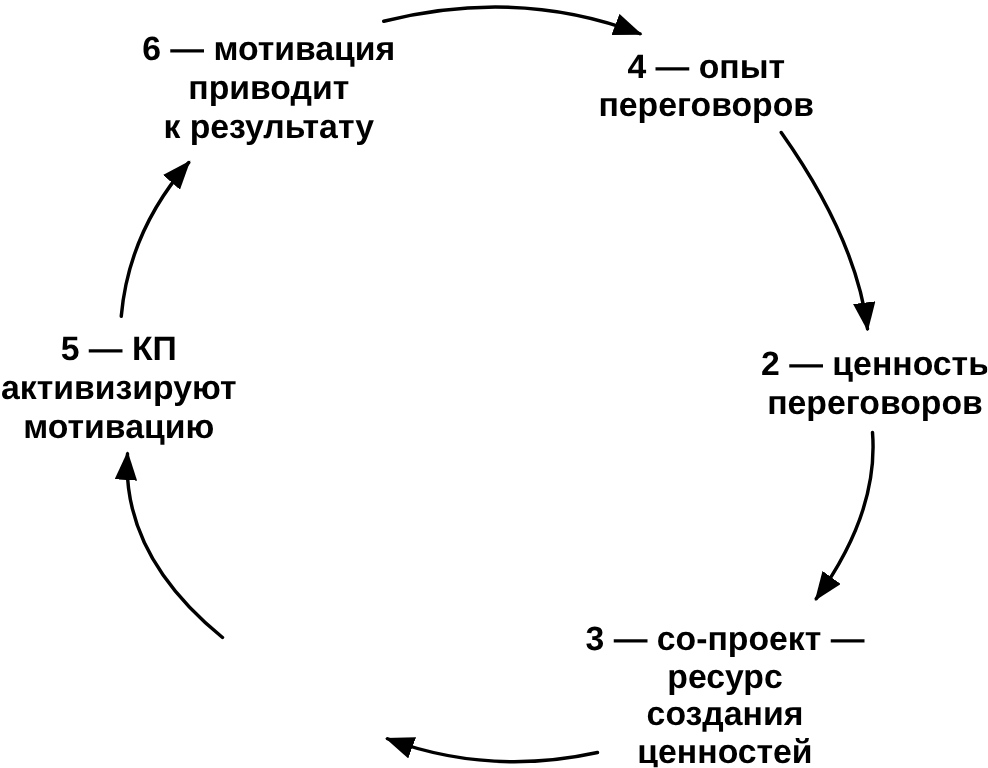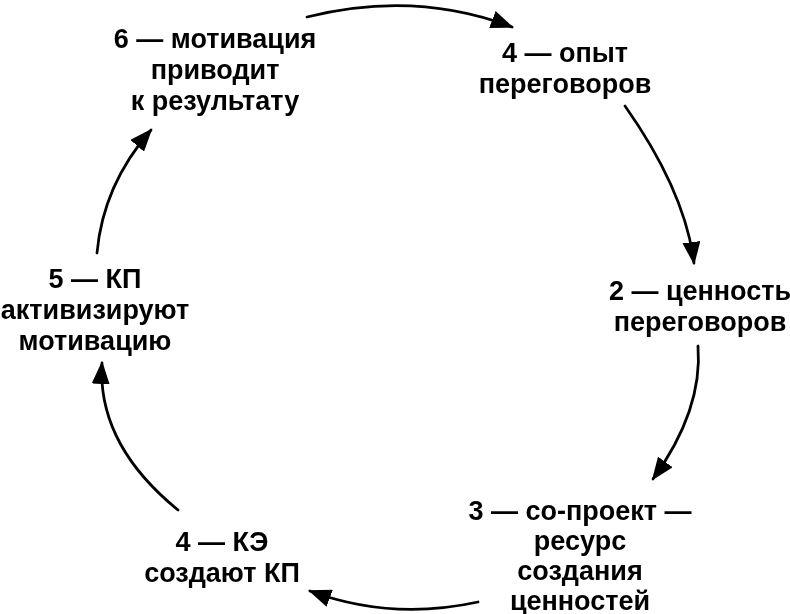--- a/index.html
+++ b/index.html
@@ -73,20 +73,18 @@
 переговоров</div>
 
   <div class="node" id="node-2">2 — ценность
 переговоров</div>
 
   <div class="node" id="node-3">3 — со-проект —
 ресурс
 создания
 ценностей</div>
 
-  <div class="node" id="node-4">4 — КЭ
-создают КП</div>
 
   <div class="node" id="node-5">5 — КП
 активизируют
 мотивацию</div>
 
 </div>
 
 </body></html>

